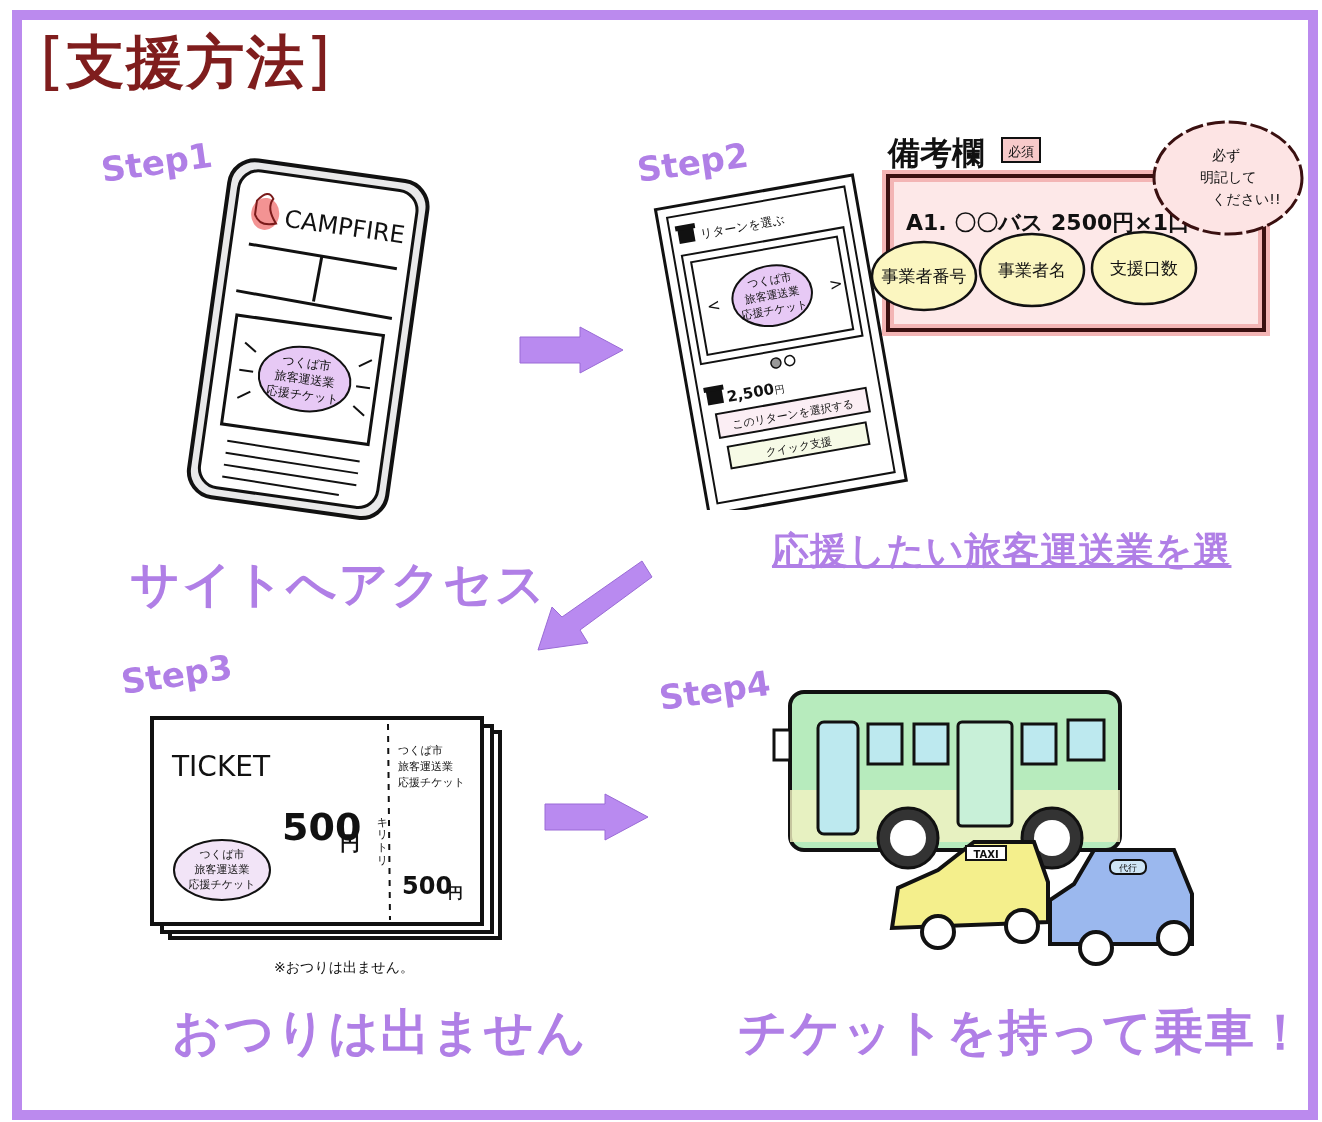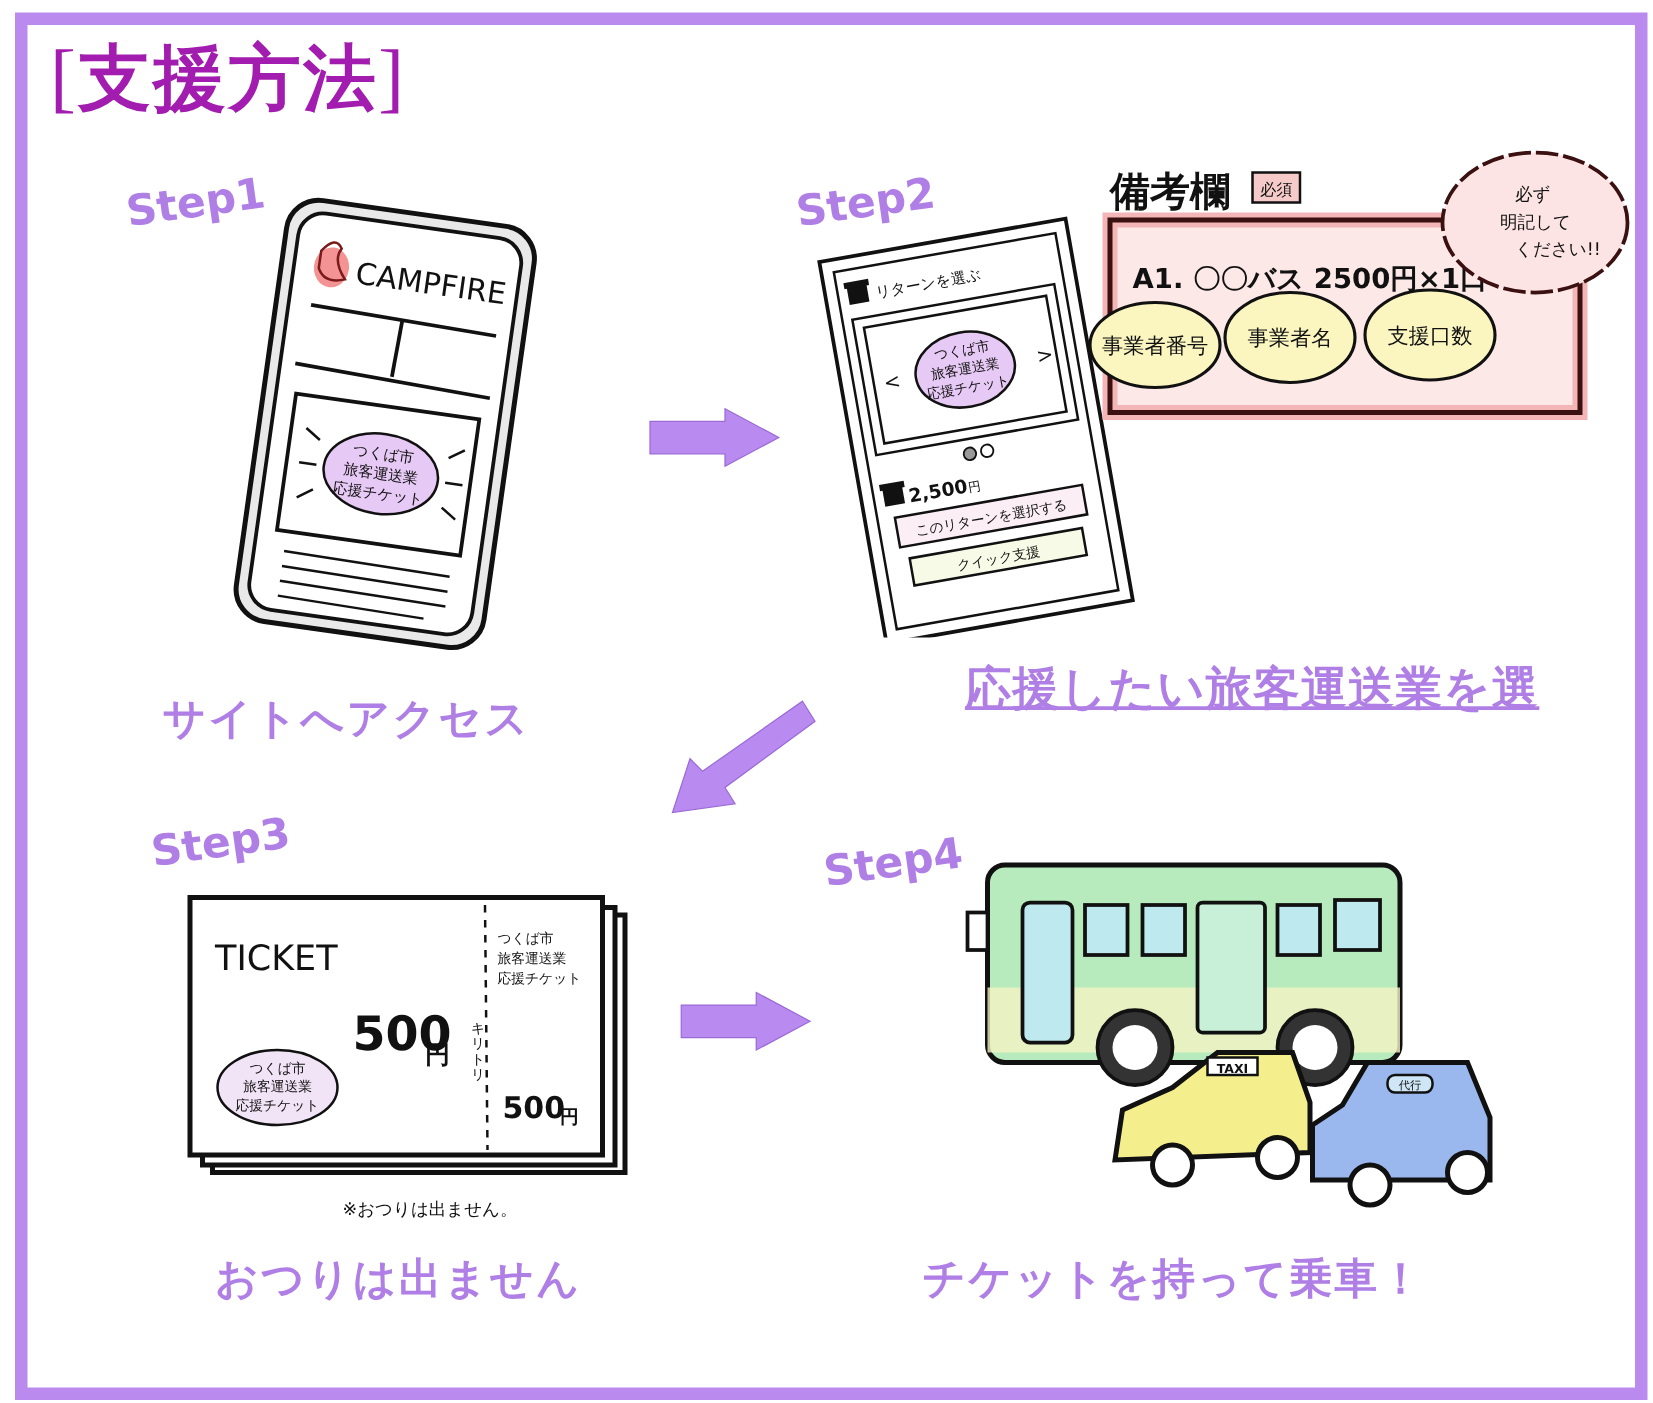--- a/index.html
+++ b/index.html
@@ -1,22 +1,22 @@
 <!DOCTYPE html>
 <html><head>
 <meta charset="utf-8">
 <style>
   html,body{margin:0;padding:0;background:#fff;}
   body{width:1322px;height:1122px;position:relative;overflow:hidden;font-family:"DejaVu Sans",sans-serif;}
   .frame{position:absolute;left:12px;top:10px;width:1286px;height:1090px;border:10px solid #bb8aee;box-sizing:content-box;background:#fff;}
   .abs{position:absolute;}
-  .title{left:40px;top:24px;font-size:58px;font-weight:bold;letter-spacing:2px;color:#a21caf;font-family:Liberation Serif, serif;}
+  .title{left:40px;top:24px;font-size:58px;font-weight:bold;letter-spacing:2px;color:#7f1d1d;}
   .title .br{font-weight:normal;font-size:62px;}
   .step{font-family:"DejaVu Sans",sans-serif;font-weight:bold;font-size:34px;color:#b07fe6;transform:rotate(-8deg);transform-origin:left bottom;}
-  .caption{font-size:34px;font-weight:bold;color:#b07fe6;letter-spacing:2px;}
+  .caption{font-size:49px;font-weight:bold;color:#b07fe6;letter-spacing:2px;}
   .caption2{font-size:37px;font-weight:bold;color:#b07fe6;letter-spacing:1px;line-height:50px;}
   svg text{font-family:"DejaVu Sans",sans-serif;}
 </style>
 </head>
 <body>
 
 <div class="frame"></div>
 
 <div class="abs title">
   <span class="br">[</span><span>支援方法</span><span class="br">]</span>

